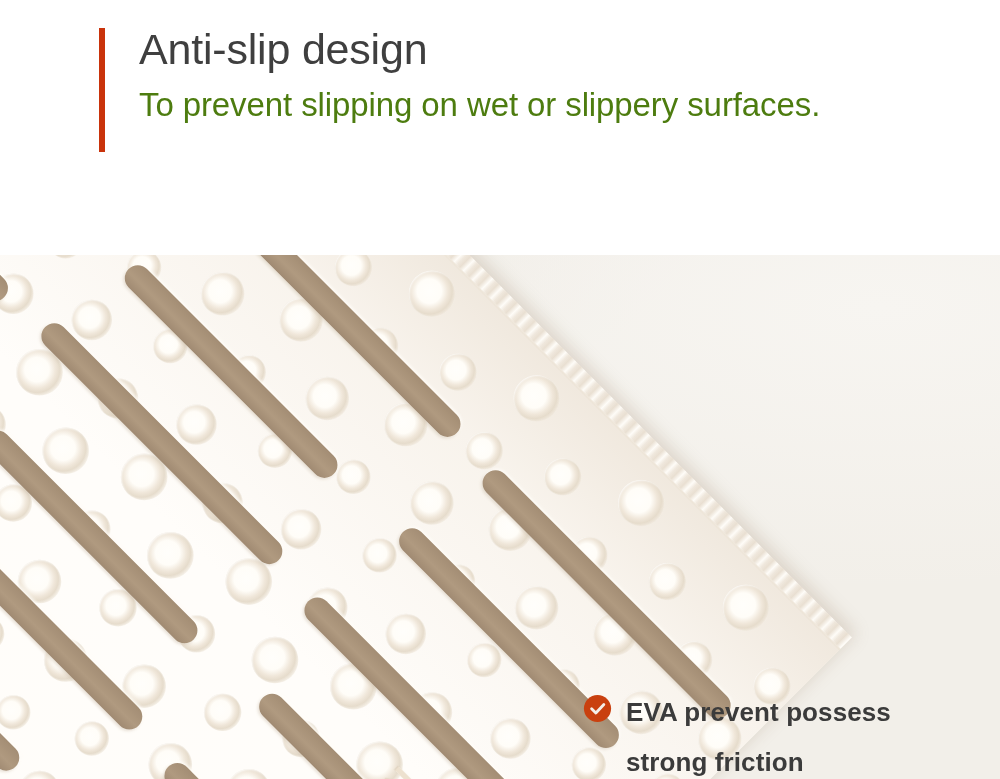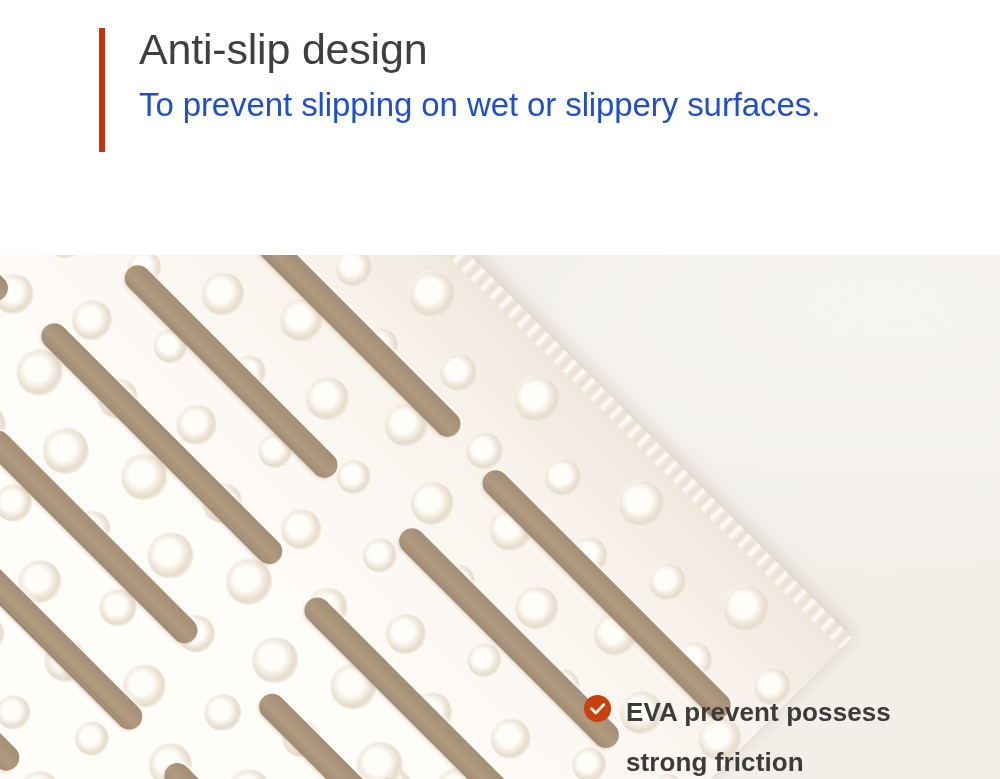--- a/index.html
+++ b/index.html
@@ -19,21 +19,21 @@
     background:#c9330b;
   }
   .header-text { position:absolute; left:139px; top:24px; width:820px; }
   .title {
     font-size:43px; font-weight:400; color:#3f3f3f;
     letter-spacing:-0.2px; line-height:1.18;
     white-space:nowrap;
   }
   .subtitle {
     margin-top:10px;
-    font-size:33px; font-weight:400; color:#1d4ed8;
+    font-size:33px; font-weight:400; color:#4d7c0f;
     letter-spacing:-0.1px; line-height:1.2;
     white-space:nowrap;
   }
 
   
   .photo {
     position:absolute; left:0; top:255px;
     width:1000px; height:524px;
     background:#f2efe9;
     overflow:hidden;

